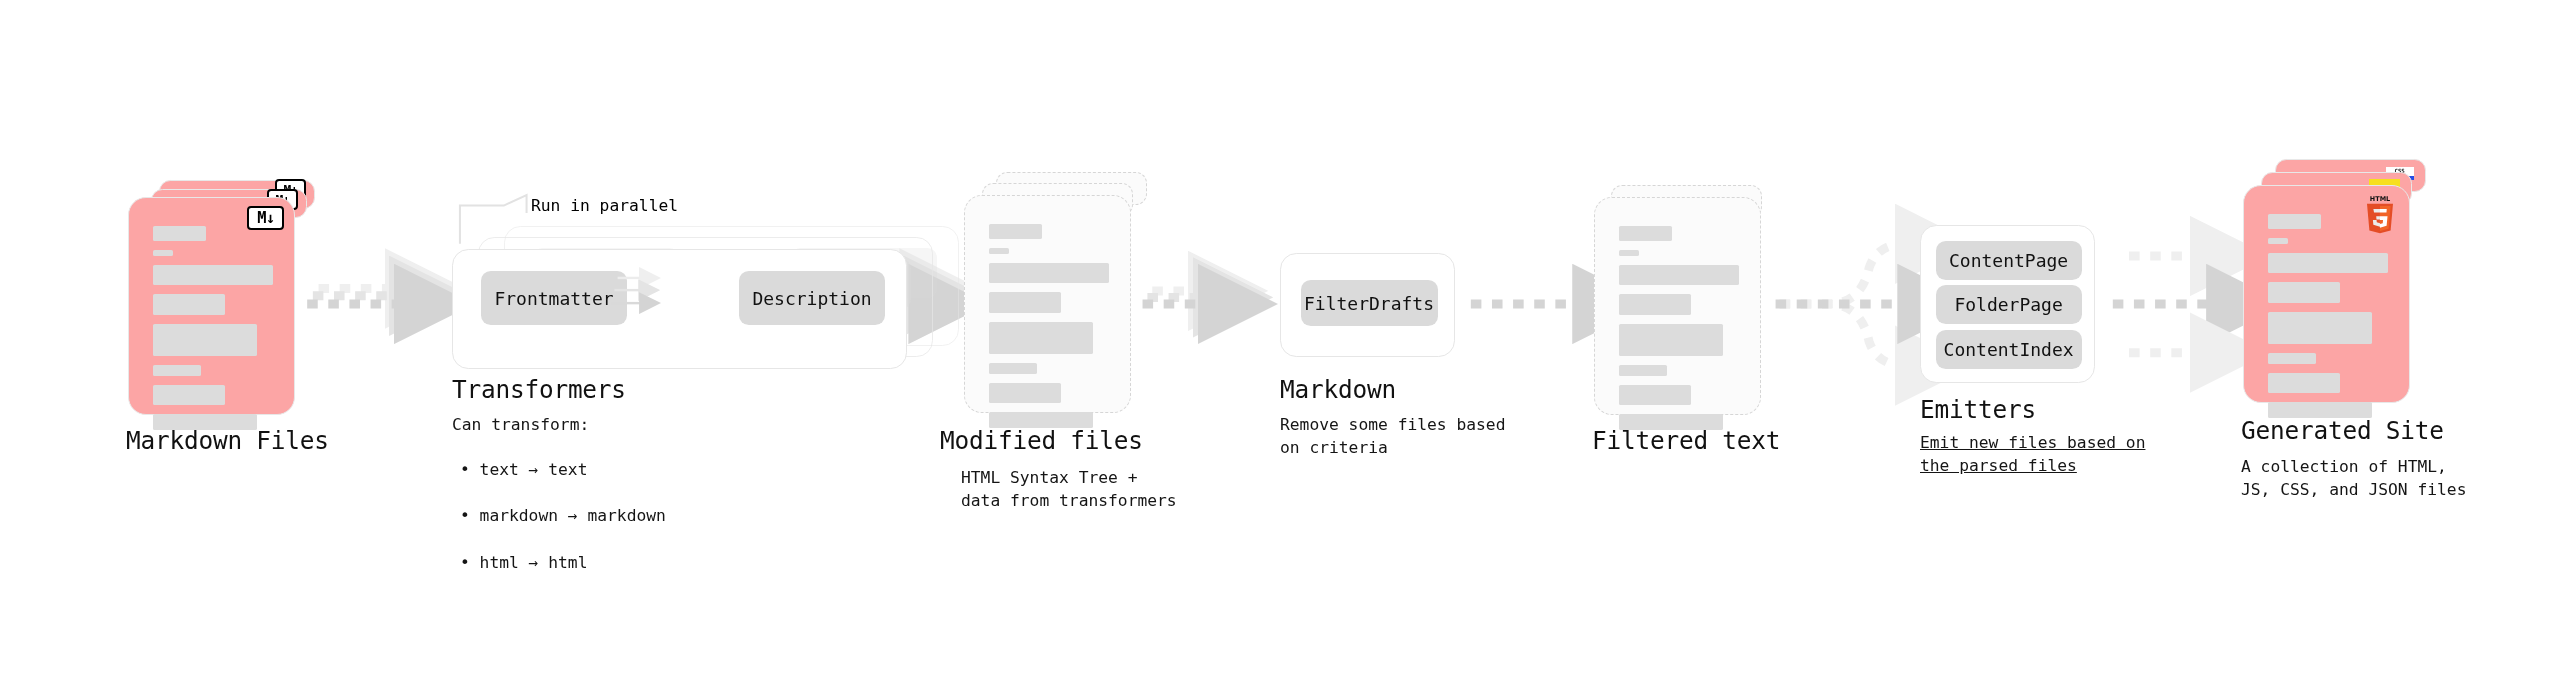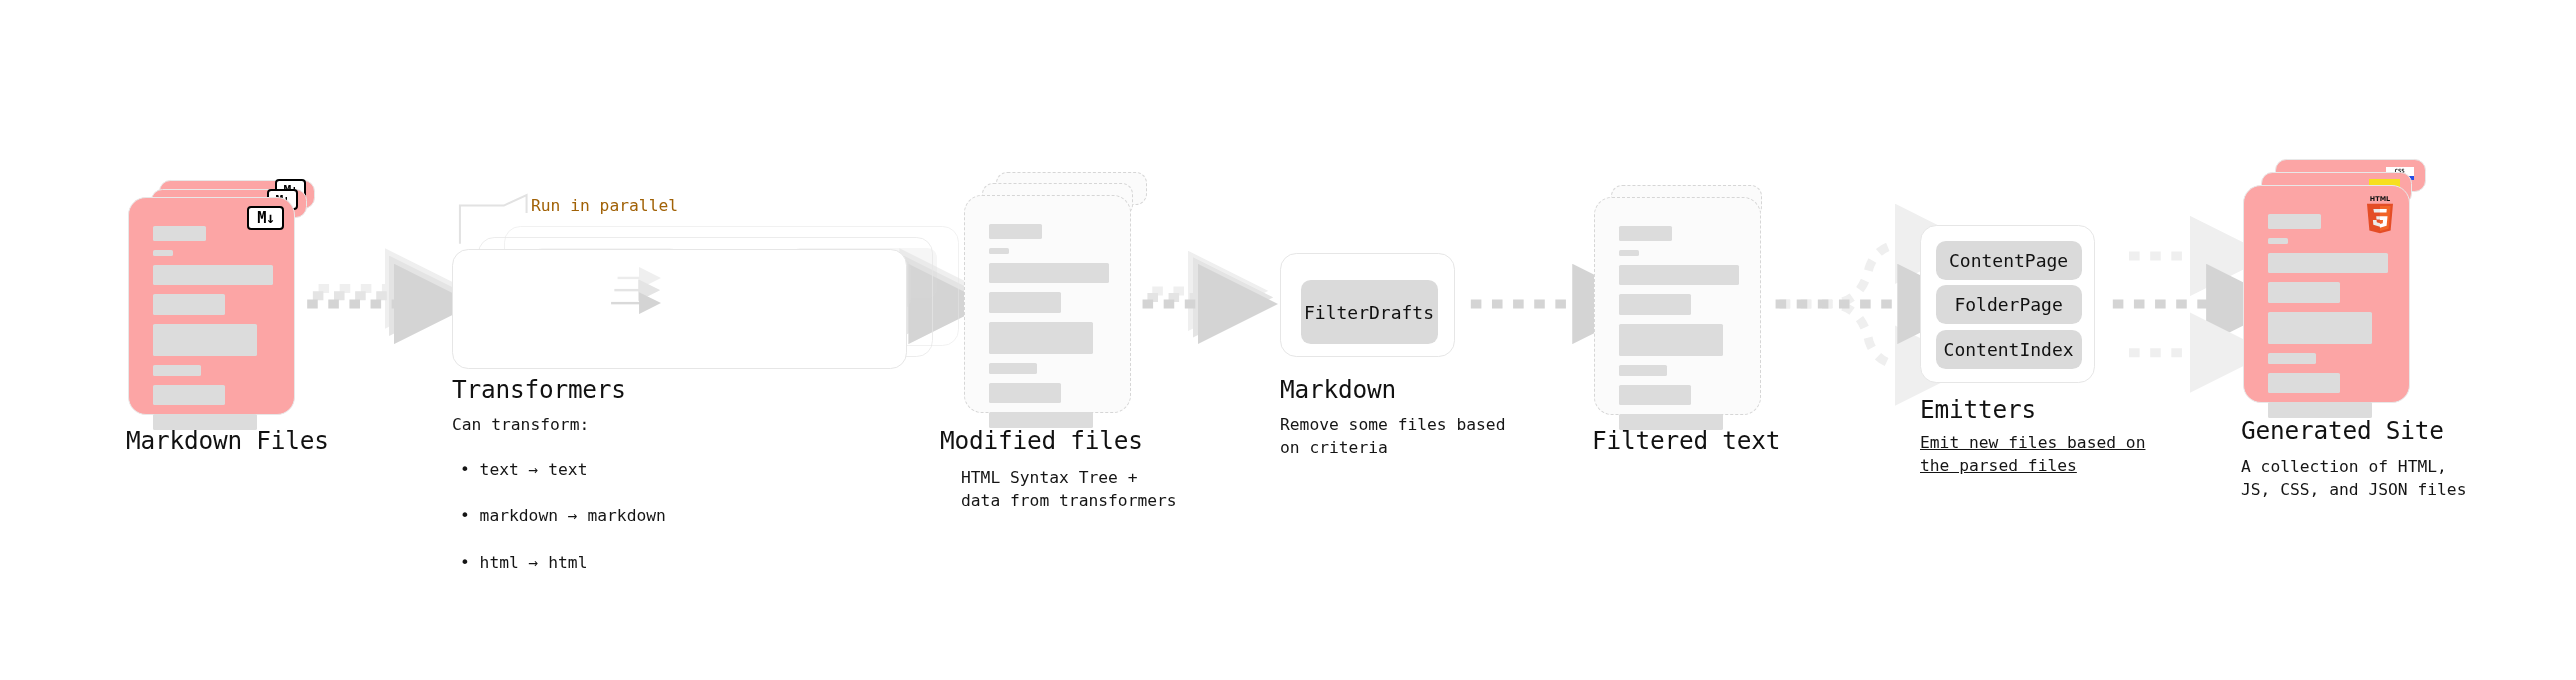--- a/index.html
+++ b/index.html
@@ -76,21 +76,21 @@
   .html5-logo { position: absolute; width: 36px; height: 41px; }
   .js-badge { position: absolute; width: 31px; height: 16.3px; background: #f7df1e; }
   .css-badge { position: absolute; width: 28px; height: 13px; background:#fff; }
   .css-badge .cssbar { position:absolute; left:0; right:0; bottom:0; height:3.3px; background:#264de4; }
   .css-badge .csstxt { position:absolute; left:0; right:0; top:0; font-size:5.7px; font-weight:bold; color:#111; text-align:center; line-height:9px; }
 
   svg.overlay { position: absolute; left: 0; top: 0; width: 2576px; height: 681px; pointer-events: none; }
   .runlabel {
     position: absolute;
     font-size: 16.3px;
-    color: #a16207;
+    color: #000000;
     white-space: nowrap;
   }
 </style>
 </head>
 <body>
 
 <div id="stage">
 
   <svg class="overlay" viewBox="0 0 3170 838">
     <defs>
@@ -178,20 +178,22 @@
     <div class="panel ghost" style="left:504px; top:226px; width:455px; height:120px; opacity:.55;">
       <div class="chip" style="left:28px; top:21px; width:146px; height:50px; opacity:.45;"></div>
       <div class="chip" style="left:286px; top:21px; width:146px; height:50px; opacity:.45;"></div>
     </div>
     <div class="panel ghost" style="left:478px; top:237px; width:455px; height:120px; opacity:.75;">
       <div class="chip" style="left:28px; top:21px; width:146px; height:50px; opacity:.6;"></div>
       <div class="chip" style="left:286px; top:21px; width:146px; height:50px; opacity:.6;"></div>
     </div>
 
     <div class="panel" style="left:452px; top:249px; width:455px; height:120px;">
+      <div class="chip" style="left:28px; top:21px; width:146px; height:54px;">Frontmatter</div>
+      <div class="chip" style="left:286px; top:21px; width:146px; height:54px;">Description</div>
     </div>
 
     <svg class="overlay" viewBox="0 0 3170 838">
       <g fill="none" stroke-width="3">
         <path d="M760,342 L790,342" stroke="#ececec" marker-end="url(#ah-light)"></path>
         <path d="M756,357 L789,357" stroke="#e4e4e4" marker-end="url(#ah-mid)"></path>
         <path d="M752,373 L790,373" stroke="#d9d9d9" marker-end="url(#ah-dark)"></path>
       </g>
     </svg>
 
@@ -221,21 +223,21 @@
         <div class="bar" style="width:87%;height:16.3px;"></div>
       </div>
     </div>
     <div class="title" style="left:940px; top:426px;">Modified files</div>
     <div class="desc" style="left:961px; top:466px;">HTML Syntax Tree +
 data from transformers</div>
   </div>
 
   <div>
     <div class="panel" style="left:1280px; top:253px; width:175px; height:104px;">
-      <div class="chip" style="left:19.5px; top:26px; width:137px; height:64px;">FilterDrafts</div>
+      <div class="chip" style="left:19.5px; top:26px; width:137px; height:46px;">FilterDrafts</div>
     </div>
     <div class="title" style="left:1280px; top:375px;">Markdown</div>
     <div class="desc" style="left:1280px; top:413px;">Remove some files based
 on criteria</div>
   </div>
 
   <div>
     <div class="card dashed" style="left:1611px; top:185px; width:151px; height:32.5px; border-radius:11.4px;"></div>
     <div class="card dashed" style="left:1594px; top:197px; width:167px; height:218px;">
       <div class="bars">

